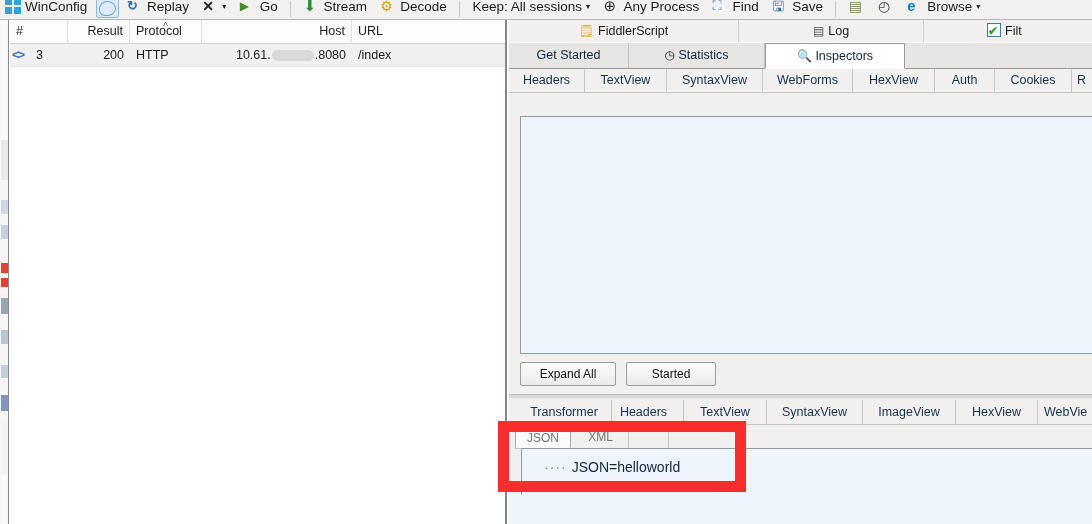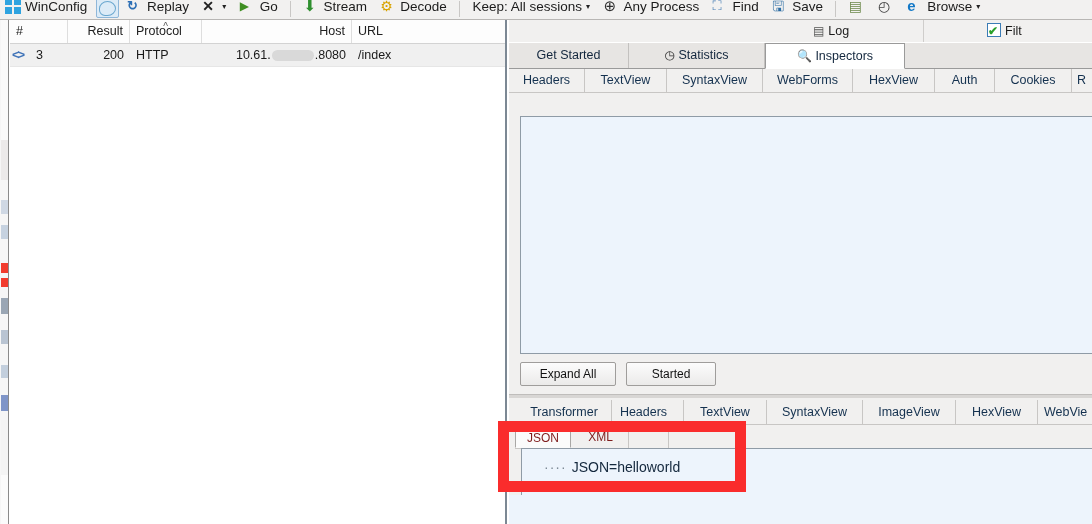--- a/index.html
+++ b/index.html
@@ -280,21 +280,21 @@
     white-space:nowrap; overflow:hidden;
   }
 
   .jsontabs {
     position:absolute; left:6px; top:406px; width:577px; height:22px;
     background:#f1f0ef;
     border-bottom:1px solid #c8c6c4;
   }
   .jtab {
     position:absolute; top:1px; height:21px; line-height:20px;
-    font-size:12px; color:#7f1d1d; text-align:center;
+    font-size:12px; color:#737373; text-align:center;
     box-sizing:border-box; white-space:nowrap;
     border-right:1px solid #c8c6c4;
   }
   .jtab.active {
     background:#fbfbfb;
     border:1px solid #a9a7a5;
     border-bottom-color:#fbfbfb;
   }
 
   .treebox {
@@ -434,20 +434,23 @@
     <div class="cell" style="left:192px;width:150px;text-align:right;">
       <span>10.61.</span><span class="redact"></span><span>.8080</span>
     </div>
     <div class="cell" style="left:342px;width:155px;text-align:left;">/index</div>
   </div>
 </div>
 
 <div class="right">
 
   <div class="toptabs">
+    <div class="ttab" style="left:0px;width:230px;">
+      <span class="gl ic-script">🗒</span><span>FiddlerScript</span>
+    </div>
     <div class="ttab" style="left:230px;width:185px;">
       <span class="gl ic-log">▤</span><span>Log</span>
     </div>
     <div class="ttab" style="left:415px;width:168px;text-align:left;padding-left:63px;border-right:none;">
       <span class="chk"></span><span>Filt</span>
     </div>
   </div>
 
   <div class="maintabs">
     <div class="mtab" style="left:0px;width:120px;">

